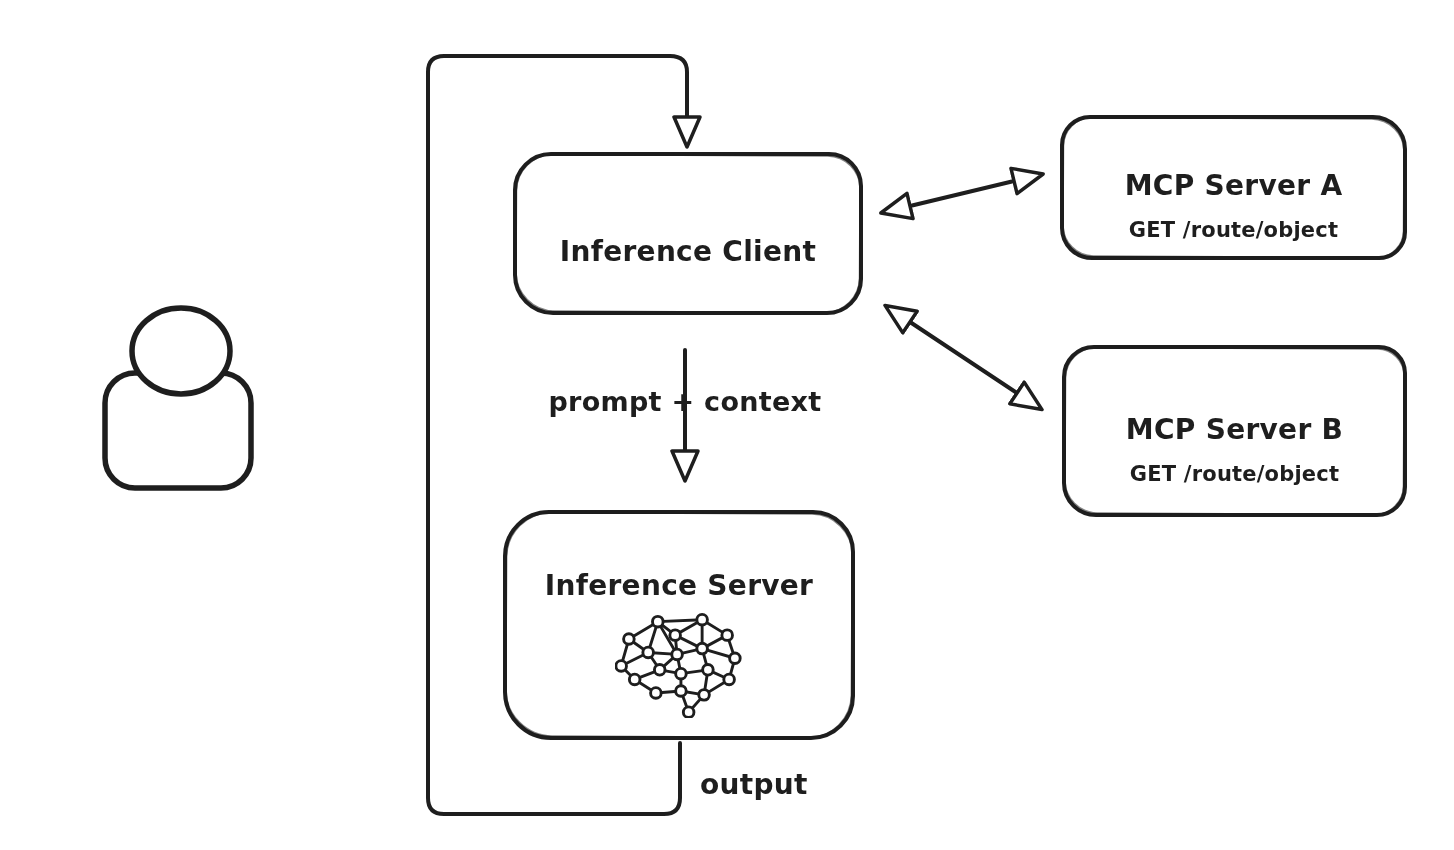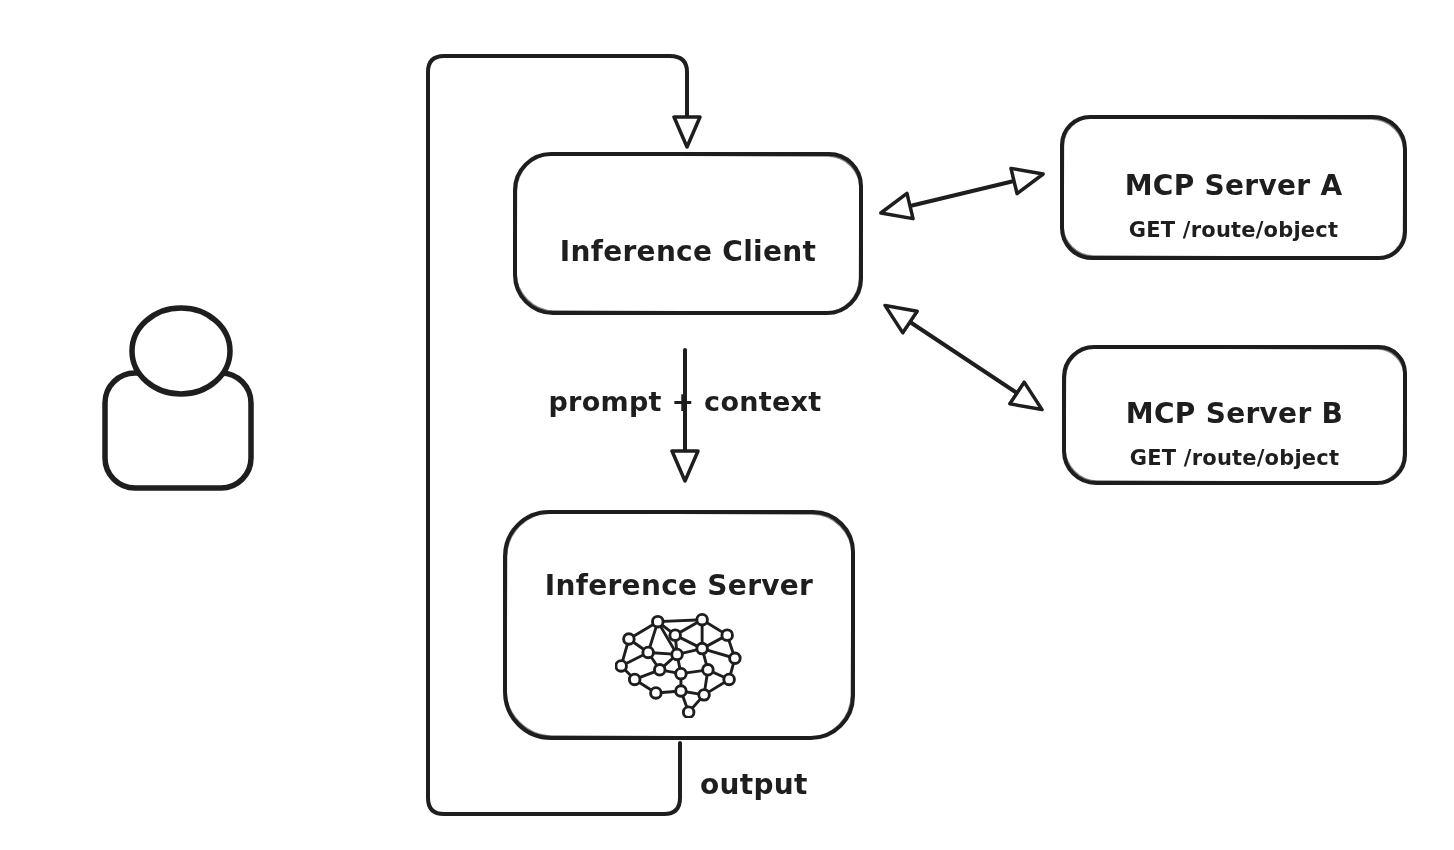--- a/index.html
+++ b/index.html
@@ -38,21 +38,21 @@
     border-radius: inherit;
     transform: rotate(0.35deg);
     opacity: 0.55;
     pointer-events: none;
   }
   .box .title  { font-size: 28px; font-weight: 600; letter-spacing: 0.3px; margin-top: 36px; }
   .box .endpoint { font-size: 21px; font-weight: 600; margin-top: 16px; letter-spacing: 0.2px; }
 
   #box-client  { left: 513px; top: 152px; width: 350px; height: 163px; border-radius: 38px 34px 36px 40px; }
   #box-mcp-a   { left: 1060px; top: 115px; width: 347px; height: 145px; border-radius: 30px 34px 28px 32px; }
-  #box-mcp-b   { left: 1062px; top: 345px; width: 345px; height: 140px; border-radius: 32px 28px 30px 34px; }
+  #box-mcp-b   { left: 1062px; top: 345px; width: 345px; height: 172px; border-radius: 32px 28px 30px 34px; }
   #box-server  { left: 503px; top: 510px; width: 352px; height: 230px; border-radius: 46px 42px 44px 48px; align-items: center; }
 
   .floating-label {
     position: absolute;
     font-weight: 600;
     letter-spacing: 0.3px;
     white-space: nowrap;
   }
   #user-label   { left: 30px;  top: 256px; width: 330px; text-align: center; font-size: 29px; }
   #prompt-label { left: 505px; top: 386px; width: 360px; text-align: center; font-size: 27px; }

